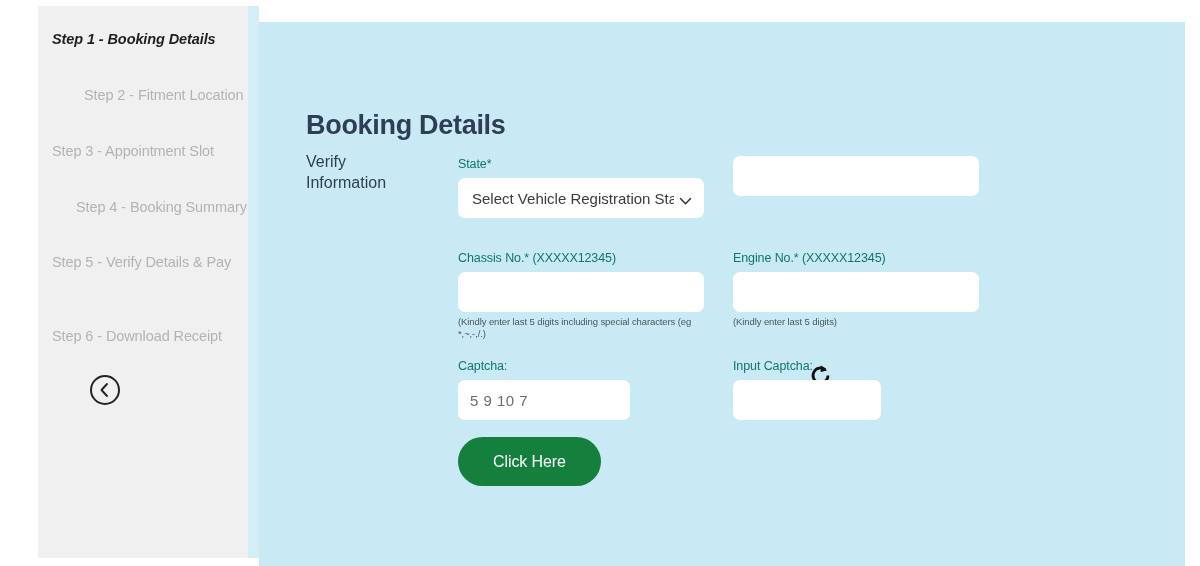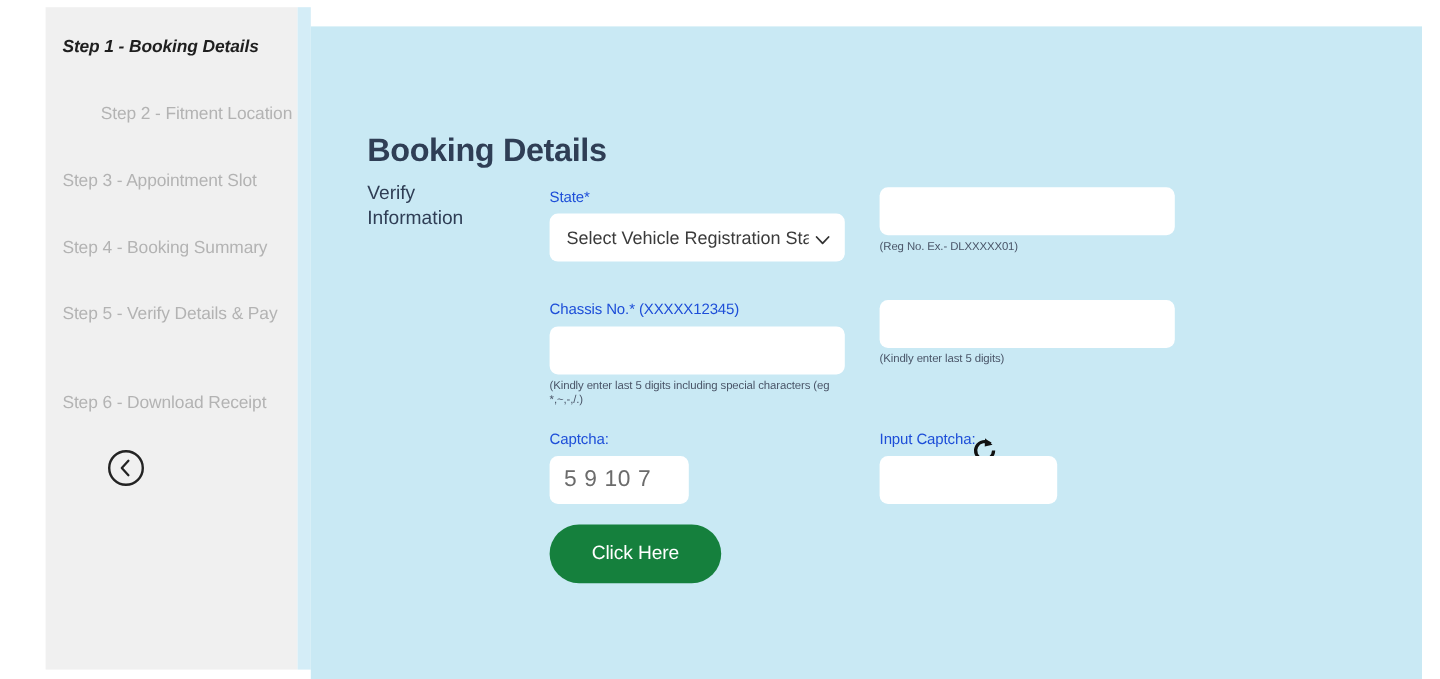--- a/index.html
+++ b/index.html
@@ -92,21 +92,21 @@
     line-height: 21px;
     color: #2f3e55;
   }
 
   
   .field {
     position: absolute;
   }
   .field-label {
     font-size: 12.5px;
-    color: #1d4ed8;
+    color: #0f766e;
     line-height: 16px;
     margin-bottom: 6px;
     letter-spacing: -0.1px;
   }
   .field-input {
     width: 100%;
     height: 40px;
     background: #ffffff;
     border: none;
     border-radius: 7px;
@@ -134,28 +134,28 @@
   .select-wrap { position: relative; }
   .chevron {
     position: absolute;
     right: 12px;
     top: 14px;
     pointer-events: none;
   }
 
   
   #captcha-display {
-    width: 116px;
+    width: 172px;
     height: 40px;
     background: #ffffff;
     border-radius: 7px;
     display: flex;
     align-items: center;
     padding-left: 12px;
-    font-size: 19px;
+    font-size: 15px;
     color: #6b6b6b;
     letter-spacing: 0.5px;
   }
   #refresh-captcha {
     position: absolute;
     left: 351px;
     top: 6px;
     cursor: pointer;
   }
 
@@ -181,21 +181,21 @@
 <div id="app">
 
   <div id="sidebar">
 
     <div class="step active" style="top:24px;">Step 1 - Booking Details</div>
 
     <div class="step" style="top:80px;margin-left:32px;">Step 2 - Fitment Location</div>
 
     <div class="step" style="top:136px;">Step 3 - Appointment Slot</div>
 
-    <div class="step" style="top:192px;">Step 4 - Booking Summary</div>
+    <div class="step" style="top:192px;margin-left:24px;">Step 4 - Booking Summary</div>
 
     <div class="step" style="top:247px;">Step 5 - Verify Details &amp; Pay</div>
 
     <div class="step" style="top:321px;">Step 6 - Download Receipt</div>
 
     <div id="back-circle">
       <svg width="26" height="26" viewBox="0 0 26 26" aria-hidden="true">
         <path d="M15 7 L9.5 13 L15 19" fill="none" stroke="#232323" stroke-width="1.9" stroke-linecap="round" stroke-linejoin="round"></path>
       </svg>
     </div>
@@ -218,30 +218,30 @@
         <span class="chevron">
           <svg width="13" height="9" viewBox="0 0 13 9" aria-hidden="true">
             <path d="M1.5 1.5 L6.5 6.8 L11.5 1.5" fill="none" stroke="#333" stroke-width="1.5" stroke-linecap="round" stroke-linejoin="round"></path>
           </svg>
         </span>
       </div>
     </div>
 
     <div class="field" style="left:474px; top:134px; width:246px;">
       <input class="field-input" type="text" value="" style="">
-      <div class="field-hint">(Reg No. Ex.- DLXXXXX01)</div>
     </div>
 
     <div class="field" style="left:199px; top:228px; width:246px;">
       <div class="field-label">Chassis No.* (XXXXX12345)</div>
       <input class="field-input" type="text" value="" style="">
       <div class="field-hint">(Kindly enter last 5 digits including special characters (eg *,~,-,/.)</div>
     </div>
 
     <div class="field" style="left:474px; top:228px; width:246px;">
+      <div class="field-label">Engine No.* (XXXXX12345)</div>
       <input class="field-input" type="text" value="" style="">
       <div class="field-hint">(Kindly enter last 5 digits)</div>
     </div>
 
     <div class="field" style="left:199px; top:336px; width:400px;">
       <div class="field-label">Captcha:</div>
       <div id="captcha-display">5 9  10 7</div>
       <div id="refresh-captcha">
         <svg width="23" height="23" viewBox="0 0 23 23" aria-hidden="true">
           <path d="M19 11.5 a7.5 7.5 0 1 1 -2.6 -5.7" fill="none" stroke="#111" stroke-width="2.7" stroke-linecap="butt"></path>

